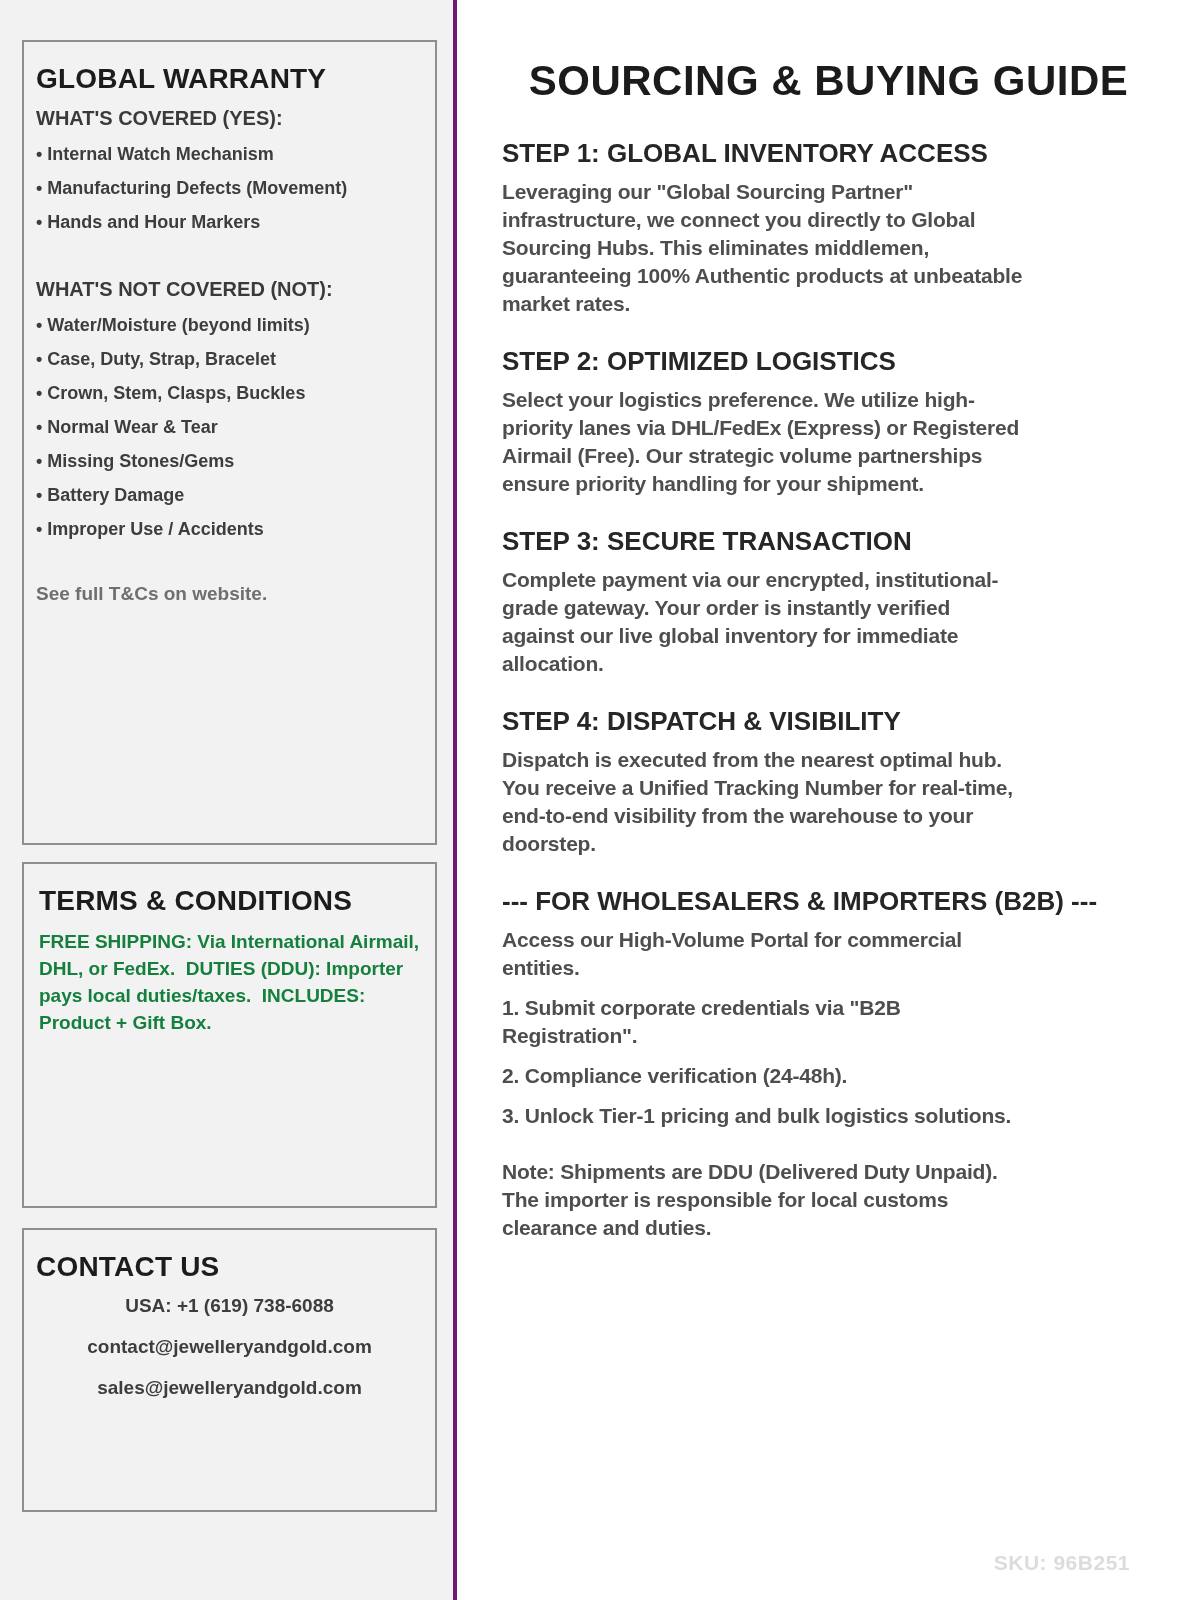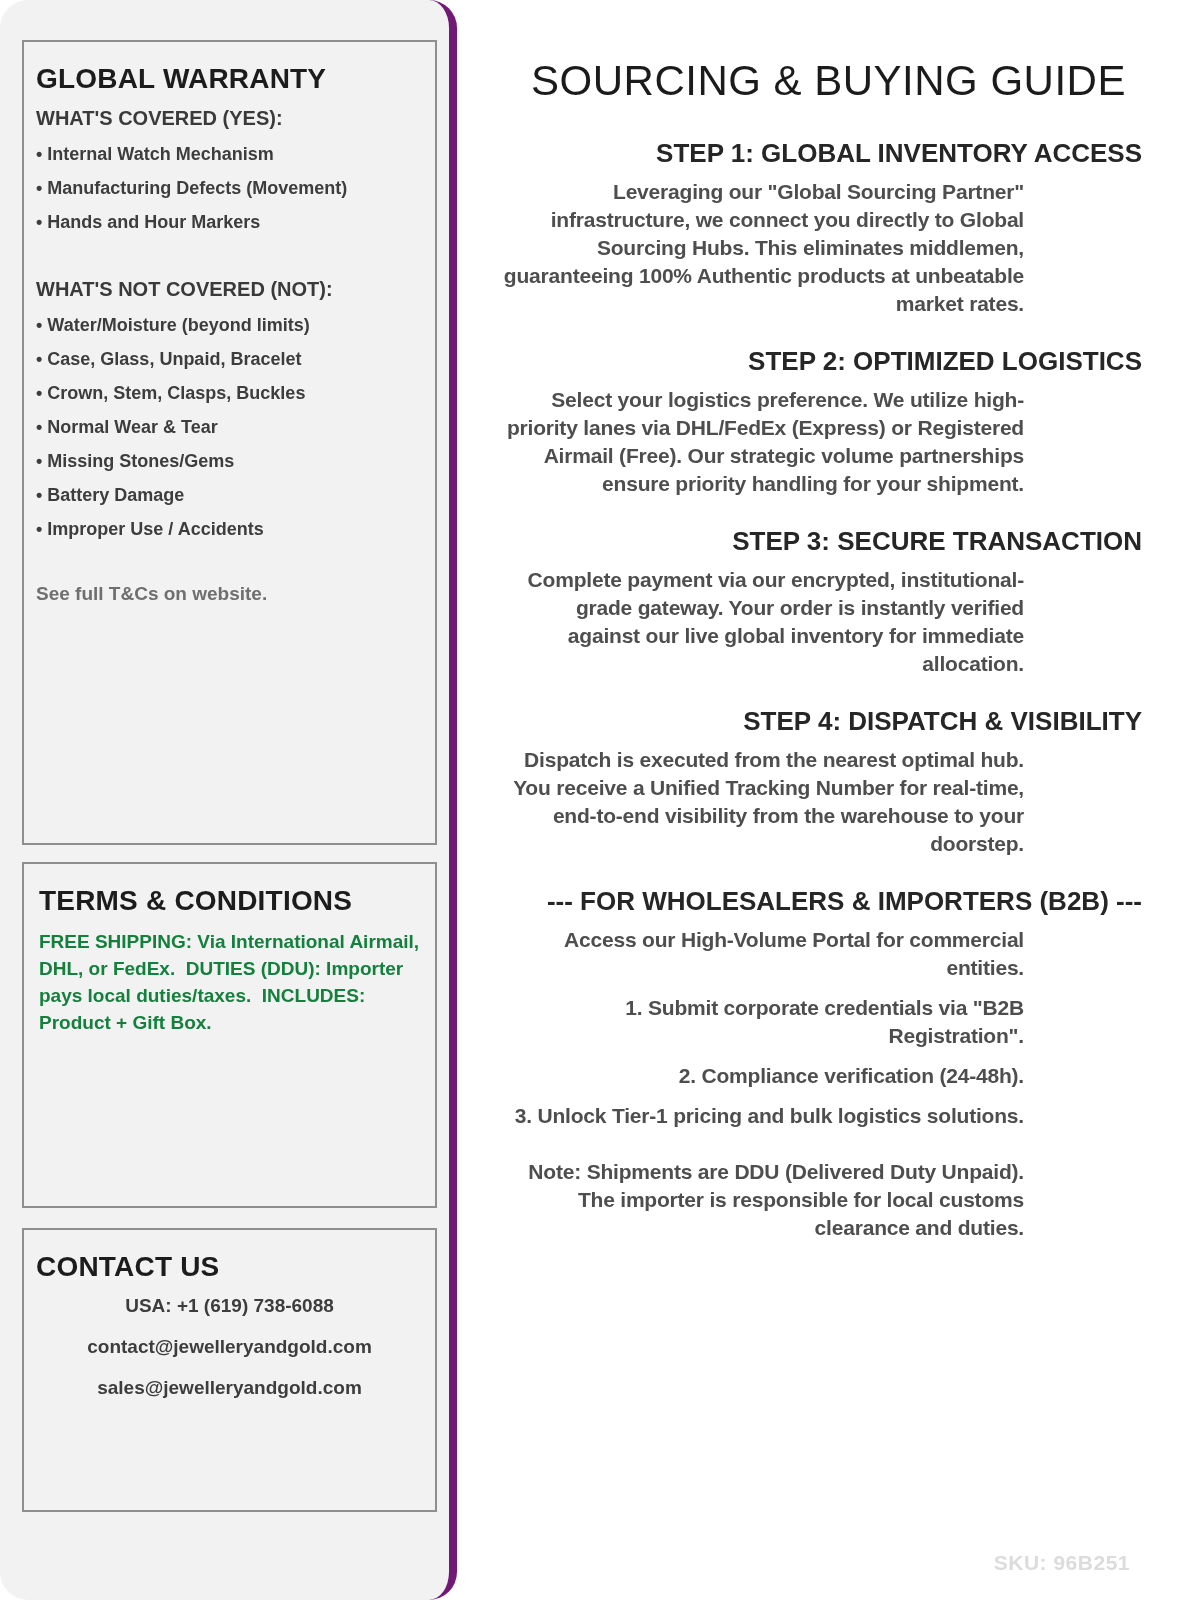--- a/index.html
+++ b/index.html
@@ -10,23 +10,22 @@
     font-family:"Liberation Sans", sans-serif;
     overflow:hidden;
     -webkit-font-smoothing:antialiased;
   }
 
   
   .sidebar {
     position:absolute; left:0; top:0;
     width:457px; height:1600px;
     background:#f2f2f2;
-    border-right:8px solid #701a75;
+    border-right:4px solid #701a75;
     box-sizing:border-box;
-    border-radius:28px;
   }
   .panel {
     position:absolute; left:22px; width:415px;
     box-sizing:border-box;
     background:#f2f2f2;
     border:2px solid #8f8f8f;
     padding:14px 12px;
   }
   #panel-warranty { top:40px;  height:805px; }
   #panel-terms    { top:862px; height:346px;padding-left:15px; }
@@ -68,25 +67,25 @@
   }
 
   
   .main {
     position:absolute; left:457px; top:0;
     width:743px; height:1600px;
   }
   .main-title {
     margin:56px 18px 0;
     text-align:center;
-    font-size:42px; font-weight:400;
+    font-size:42px; font-weight:700;
     color:#1b1b1b; letter-spacing:.5px;
     line-height:1.2;
   }
-  .content { margin:30px 0 16px 45px; width:640px;text-align:right; }
+  .content { margin:30px 0 16px 45px; width:640px; }
   .step-heading {
     margin:0 0 8px;
     font-size:26px; font-weight:700;
     color:#262626; line-height:34px;
     white-space:nowrap;
   }
   .step-body {
     margin:0 0 26px;
     max-width:522px;
     font-size:21px; font-weight:700;
@@ -122,21 +121,21 @@
     <h2>GLOBAL WARRANTY</h2>
     <div class="subhead">WHAT'S COVERED (YES):</div>
     <div class="bullets">
         <div class="bullet">Internal Watch Mechanism</div>
         <div class="bullet">Manufacturing Defects (Movement)</div>
         <div class="bullet">Hands and Hour Markers</div>
       </div>
     <div class="subhead gap">WHAT'S NOT COVERED (NOT):</div>
     <div class="bullets">
         <div class="bullet">Water/Moisture (beyond limits)</div>
-        <div class="bullet">Case, Glass, Unpaid, Bracelet</div>
+        <div class="bullet">Case, Duty, Strap, Bracelet</div>
         <div class="bullet">Crown, Stem, Clasps, Buckles</div>
         <div class="bullet">Normal Wear &amp; Tear</div>
         <div class="bullet">Missing Stones/Gems</div>
         <div class="bullet">Battery Damage</div>
         <div class="bullet">Improper Use / Accidents</div>
       </div>
     <div class="footnote">See full T&amp;Cs on website.</div>
   </section>
 
   <section class="panel" id="panel-terms">

